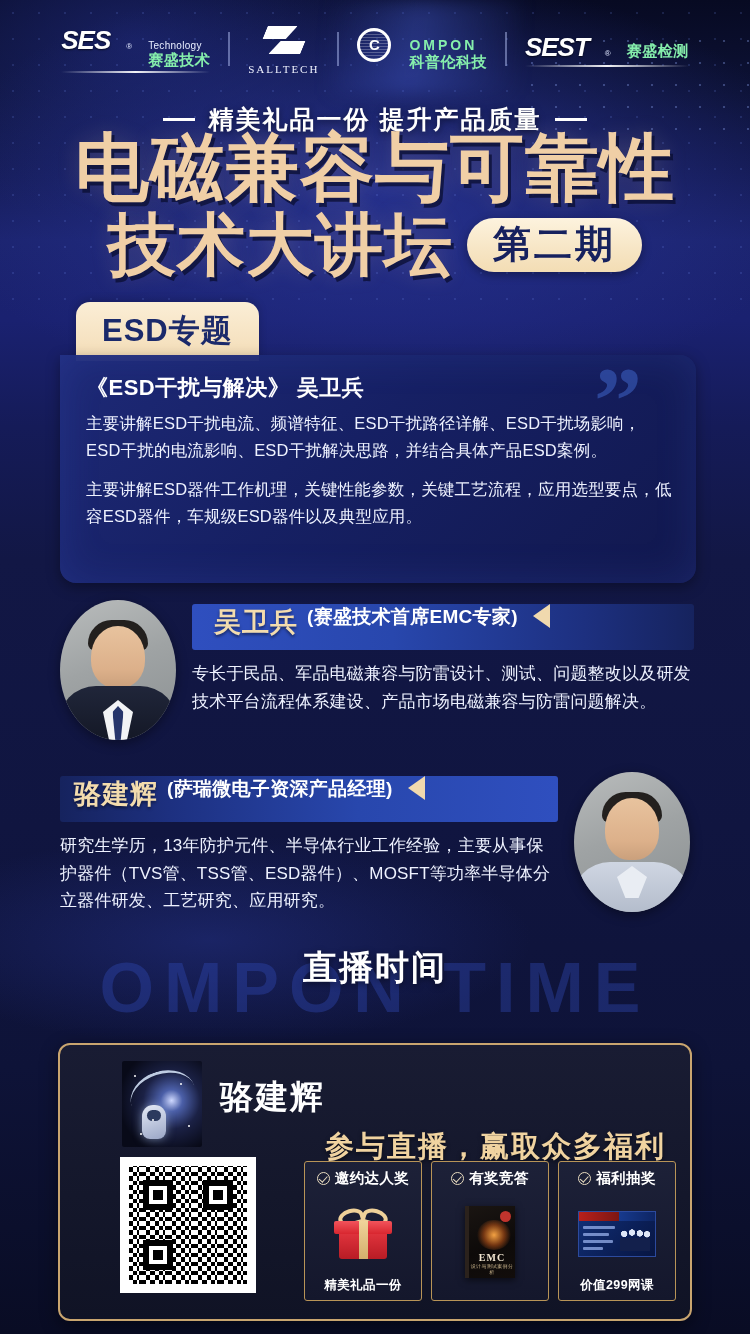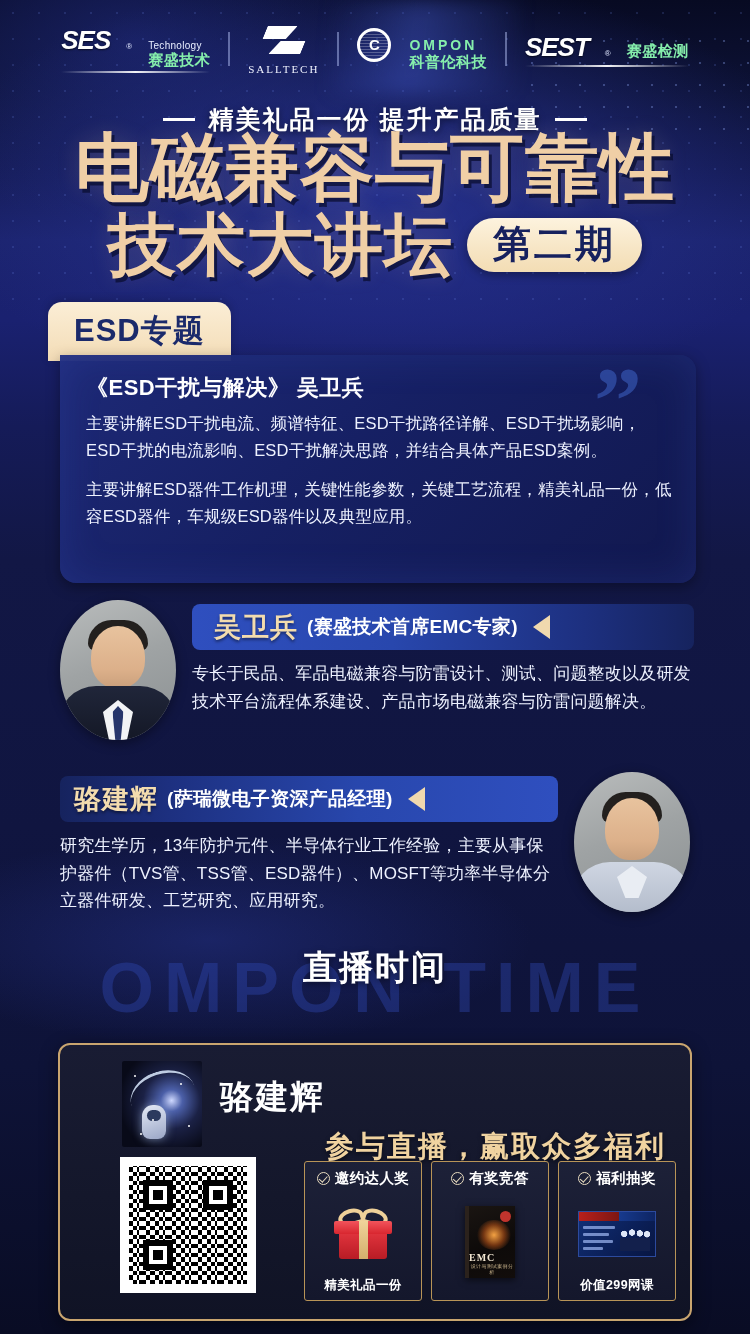--- a/index.html
+++ b/index.html
@@ -105,21 +105,21 @@
   }
   .ep-badge {
     background:linear-gradient(180deg,#fdf3de 0%,#f7e6c6 55%,#f3ddb4 100%);
     color:#16215e; font-size:38px; font-weight:bold; letter-spacing:3px;
     padding:7px 26px 9px; border-radius:34px; line-height:1;
     box-shadow:0 3px 10px rgba(0,0,0,.35);
   }
 
   
   .esd-tab {
-    position:absolute; top:302px; left:48px;
+    position:absolute; top:302px; left:76px;
     background:linear-gradient(180deg,#fbeed6 0%,#f3dcb6 100%);
     color:#1b2a6b; font-size:31px; font-weight:bold; letter-spacing:1px;
     padding:8px 26px 9px; border-radius:14px 14px 0 0;
     box-shadow:0 -2px 8px rgba(0,0,0,.2);
   }
   .content-panel {
     position:absolute; top:355px; left:60px; width:636px; height:228px;
     background:linear-gradient(135deg,rgba(30,42,120,.96) 0%,rgba(22,32,100,.96) 45%,rgba(17,24,78,.96) 100%);
     border-radius:0 16px 16px 16px;
     box-shadow:inset 0 0 40px rgba(70,100,220,.18), 0 4px 14px rgba(0,0,0,.35);
@@ -181,23 +181,23 @@
     width:120px;height:50px;border-radius:38px 38px 0 0;
     background:linear-gradient(180deg,#cfd6e2 0%,#b4bdcc 100%);
   }
   .collar2 {
     position:absolute; left:50%; bottom:14px; transform:translateX(-50%);
     width:30px;height:32px;background:#e9edf3;
     clip-path:polygon(50% 0,100% 34%,72% 100%,28% 100%,0 34%);
   }
 
   .sp-namebar {
-    height:46px; display:flex; align-items:center; gap:9px;
+    height:46px; display:flex; gap:9px;
     background:linear-gradient(90deg,#2f4fbf 0%,#2847ad 40%,#1d3080 78%,#16235e 100%);
-    padding:0 14px 0 22px; border-radius:8px;
+    padding:0 14px 0 22px; border-radius:3px;
   }
   .sp-namebar.rtl {
     background:linear-gradient(270deg,#2f4fbf 0%,#2847ad 40%,#1d3080 78%,#16235e 100%);
     padding:0 22px 0 14px; justify-content:flex-start;
   }
   .sp-name {
     font-size:27px; font-weight:bold; color:#f3dcae; letter-spacing:1px;
     text-shadow:0 2px 3px rgba(0,0,0,.45);
   }
   .sp-role { font-size:19px; color:#ffffff; font-weight:bold; letter-spacing:.3px; }
@@ -314,21 +314,21 @@
   .bow-r { position:absolute; right:4px; top:0; width:26px;height:17px;
     border:4px solid #efd199; border-radius:60% 60% 60% 10%; transform:rotate(16deg);}
 
   
   .book { width:50px;height:72px; position:relative;
     background:linear-gradient(160deg,#1a1512 0%,#0d0a09 55%,#120d0b 100%);
     border-left:4px solid #2b221c; box-shadow:0 2px 7px rgba(0,0,0,.6);}
   .book-glow { position:absolute; left:8px; top:14px; width:34px;height:30px;
     background:radial-gradient(circle at 50% 50%, rgba(255,170,70,.95) 0%, rgba(200,90,25,.55) 45%, rgba(60,25,10,0) 75%);
     border-radius:50%;}
-  .book-ttl { position:absolute; left:0; right:0; top:46px; 
+  .book-ttl { position:absolute; left:0; right:0; top:46px; text-align:center;
     font-size:10px; font-weight:bold; color:#f3e7d2; font-family:"Liberation Serif",serif; letter-spacing:1px;}
   .book-sub { position:absolute; left:0;right:0; top:57px; text-align:center;
     font-size:5px; color:#c9b48c; letter-spacing:.3px;}
   .book-seal { position:absolute; right:4px; top:5px; width:11px;height:11px;border-radius:50%;
     background:#c0342d;}
 
   
   .course { width:78px;height:46px; position:relative; overflow:hidden;
     background:linear-gradient(135deg,#12317a 0%,#0b1f57 60%,#081642 100%);
     border:1px solid #2c4a9e;}
@@ -420,21 +420,21 @@
   <div class="quote-deco">”</div>
 
   <div>
     <div class="sess-title">《ESD干扰与解决》 吴卫兵</div>
     <div class="sess-desc">主要讲解ESD干扰电流、频谱特征、ESD干扰路径详解、ESD干扰场影响，ESD干扰的电流影响、ESD干扰解决思路，并结合具体产品ESD案例。</div>
   </div>
 
   <div class="sess-gap"></div>
 
   <div>
-    <div class="sess-desc">主要讲解ESD器件工作机理，关键性能参数，关键工艺流程，精美礼品一份，低容ESD器件，车规级ESD器件以及典型应用。</div>
+    <div class="sess-desc">主要讲解ESD器件工作机理，关键性能参数，关键工艺流程，应用选型要点，低容ESD器件，车规级ESD器件以及典型应用。</div>
   </div>
 </div>
 
 <div class="speaker sp1">
   <div style="display:flex;align-items:flex-start;padding:0 56px 0 60px;gap:16px;">
     <div class="sp-photo">
       <div class="hair"></div>
       <div class="face"></div>
       <div class="body1"></div>
       <div class="shirt1"></div>

